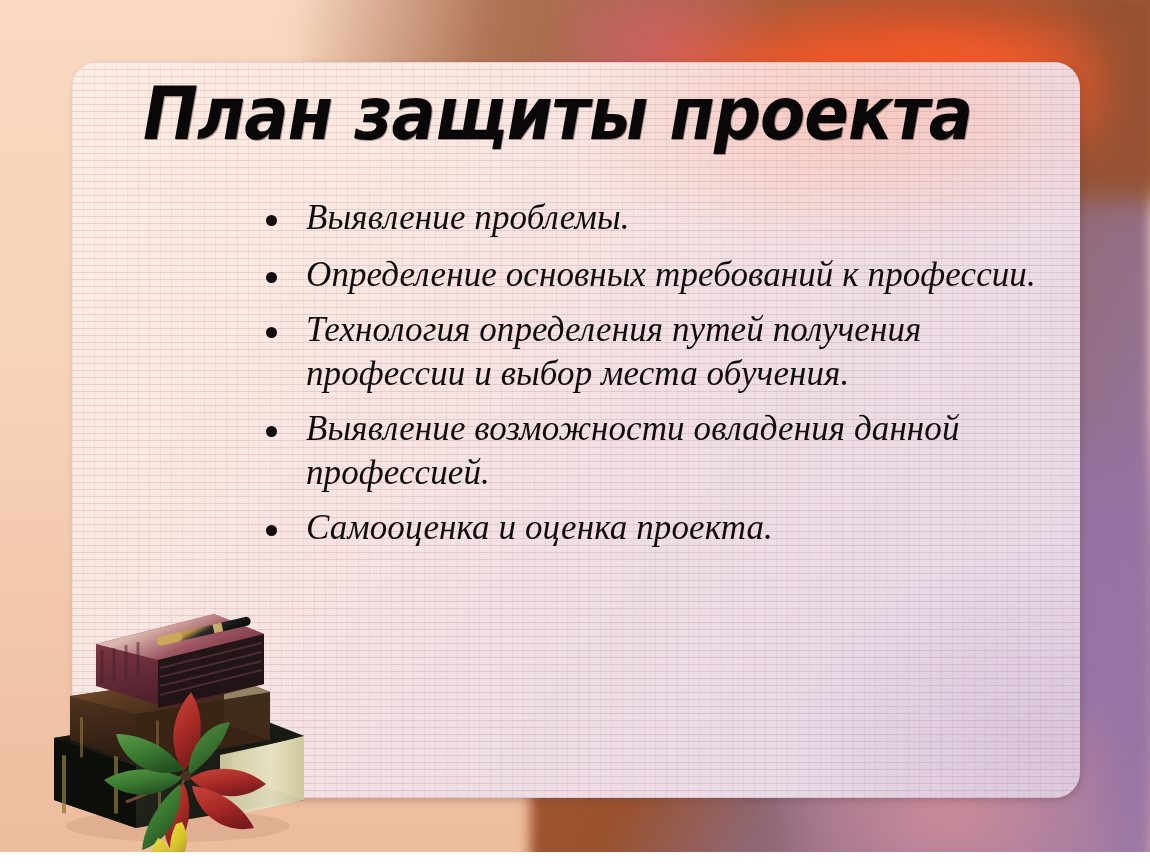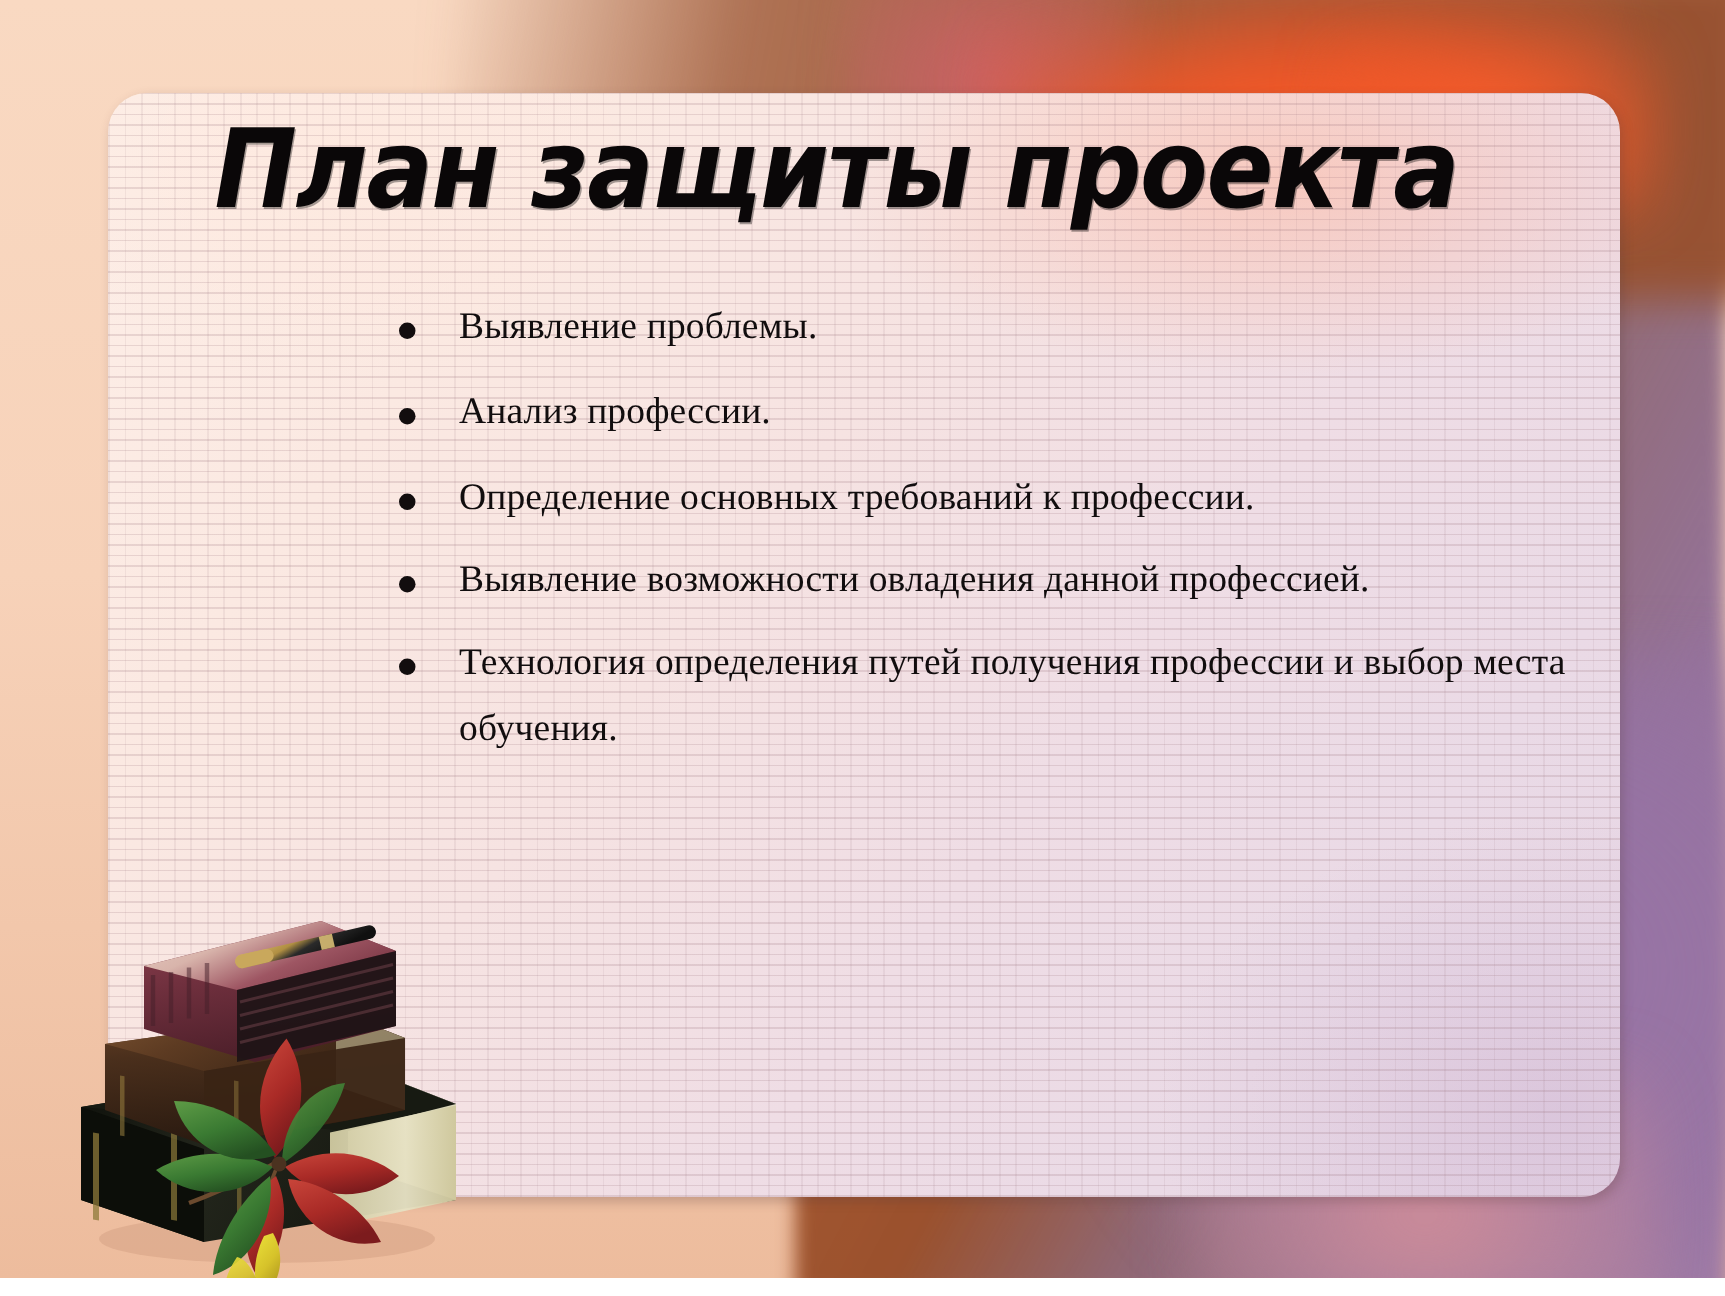--- a/index.html
+++ b/index.html
@@ -179,23 +179,24 @@
     width: 810px;
     margin: 0;
     padding: 0;
     list-style: none;
     color: #110d0e;
   }
   .bullets li {
     position: relative;
     padding-left: 48px;
     margin: 0 0 13px 0;
-    font-size: 25px;
+    font-size: 35px;
     line-height: 44px;
     letter-spacing: 0.1px;
+    font-style: italic;
   }
   .bullets li::before {
     content: "";
     position: absolute;
     left: 8px;
     top: 19px;
     width: 11px;
     height: 11px;
     border-radius: 50%;
     background: #120d0e;
@@ -229,24 +230,24 @@
   <div class="panel">
     <div class="panel-tint"></div>
     <div class="panel-glow"></div>
     <div class="panel-grid"></div>
   </div>
 
   <h1 class="title">План защиты проекта</h1>
 
   <ul class="bullets">
     <li>Выявление проблемы.</li>
-    <li>Анализ профессии.</li>
     <li class="wrap">Определение основных требований к профессии.</li>
+    <li class="wrap">Технология определения путей получения профессии и выбор места обучения.</li>
     <li class="wrap">Выявление возможности овладения данной профессией.</li>
-    <li class="wrap">Технология определения путей получения профессии и выбор места обучения.</li>
+    <li>Самооценка и оценка проекта.</li>
   </ul>
 
   <div class="illus">
     <svg width="300" height="276" viewBox="0 0 300 276" xmlns="http://www.w3.org/2000/svg">
       <defs>
         <linearGradient id="gBlackTop" x1="0" y1="0" x2="1" y2="0.3">
           <stop offset="0%" stop-color="#0d0f0a"></stop>
           <stop offset="45%" stop-color="#23261c"></stop>
           <stop offset="100%" stop-color="#14160f"></stop>
         </linearGradient>

